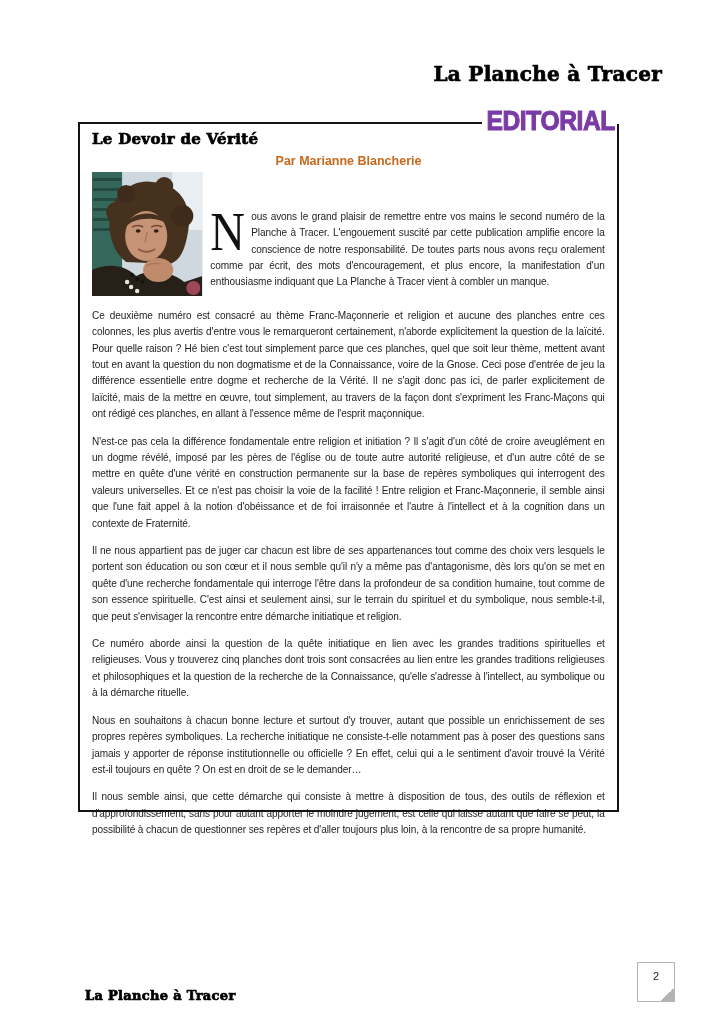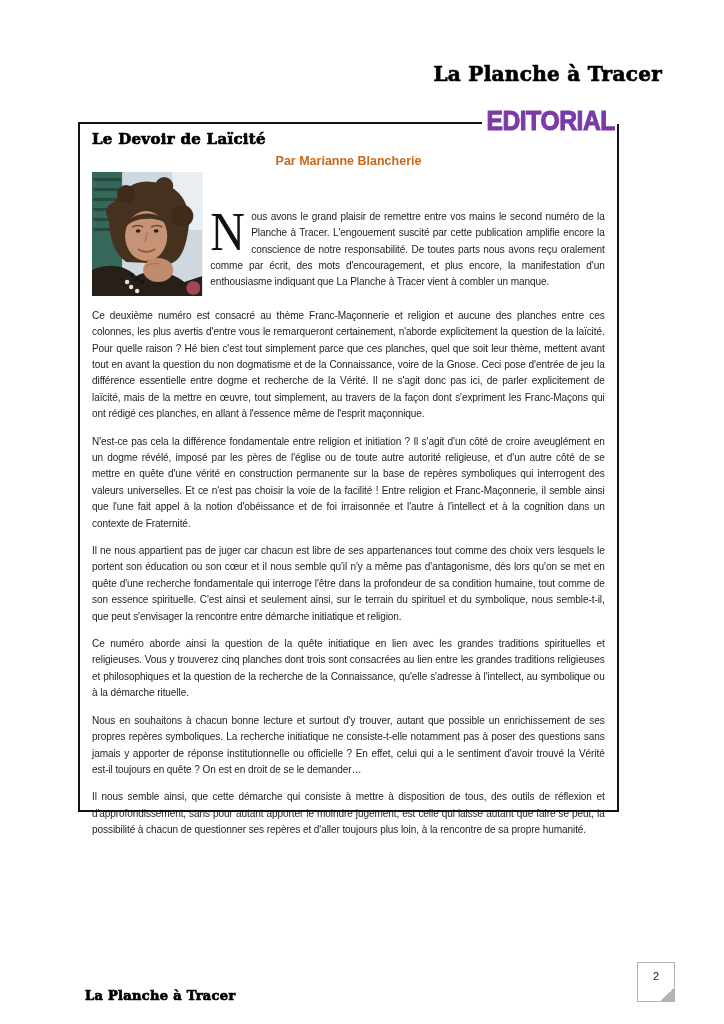--- a/index.html
+++ b/index.html
@@ -50,21 +50,21 @@
 
 <div class="page">
 
   <div class="header-title fat">La Planche à Tracer</div>
 
   <section class="edit-box">
     <div class="top-rule"></div>
     <div class="edit-label">EDITORIAL</div>
 
     <div class="box-inner">
-      <h1 class="title fat">Le Devoir de Laïcité</h1>
+      <h1 class="title fat">Le Devoir de Vérité</h1>
       <div class="byline">Par Marianne Blancherie</div>
 
       <div class="scale-wrap">
         <div class="intro-row">
           <div class="photo">
             <svg viewBox="0 0 110 124" preserveAspectRatio="none">
               <rect width="110" height="124" fill="#cfd8df"></rect>
               <rect x="80" y="0" width="30" height="58" fill="#e9eef2"></rect>
               <rect x="0" y="0" width="30" height="124" fill="#35685a"></rect>
               <rect x="1" y="6" width="28" height="3" fill="#24493f"></rect>

